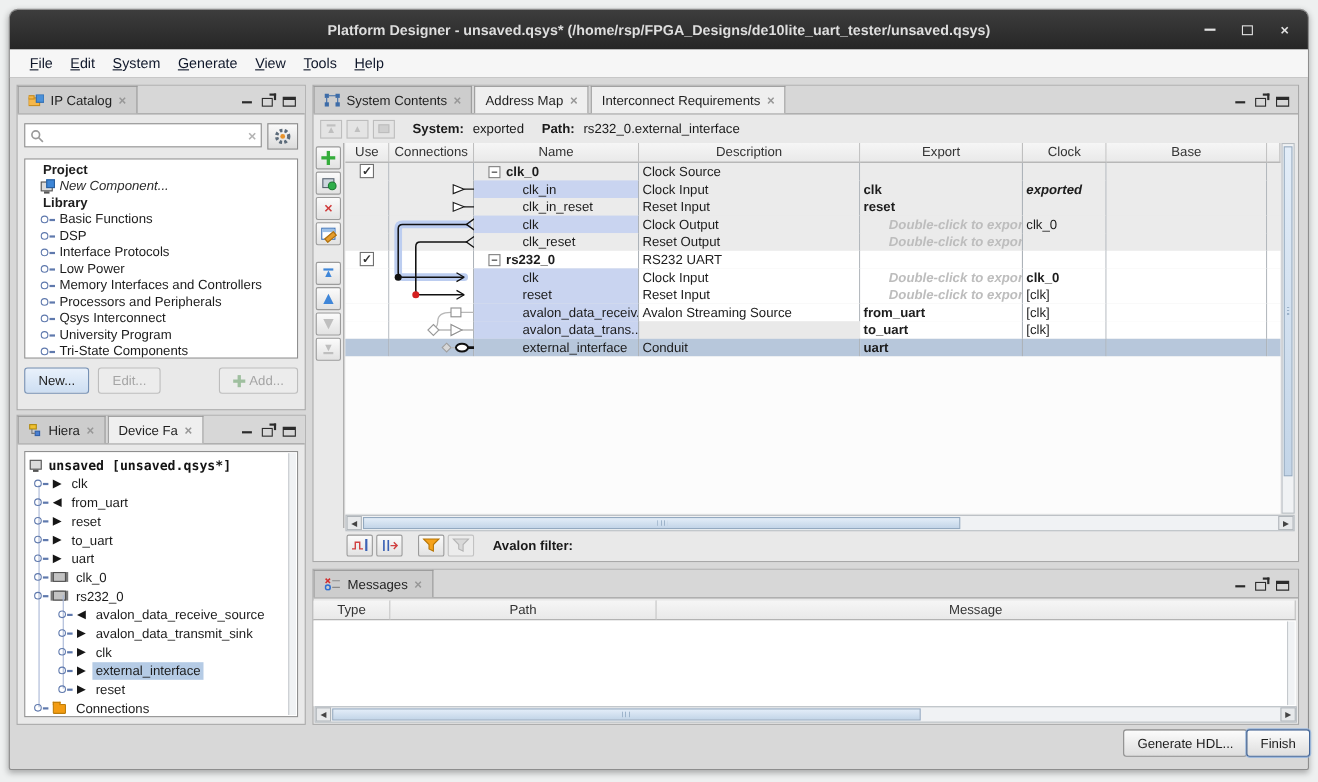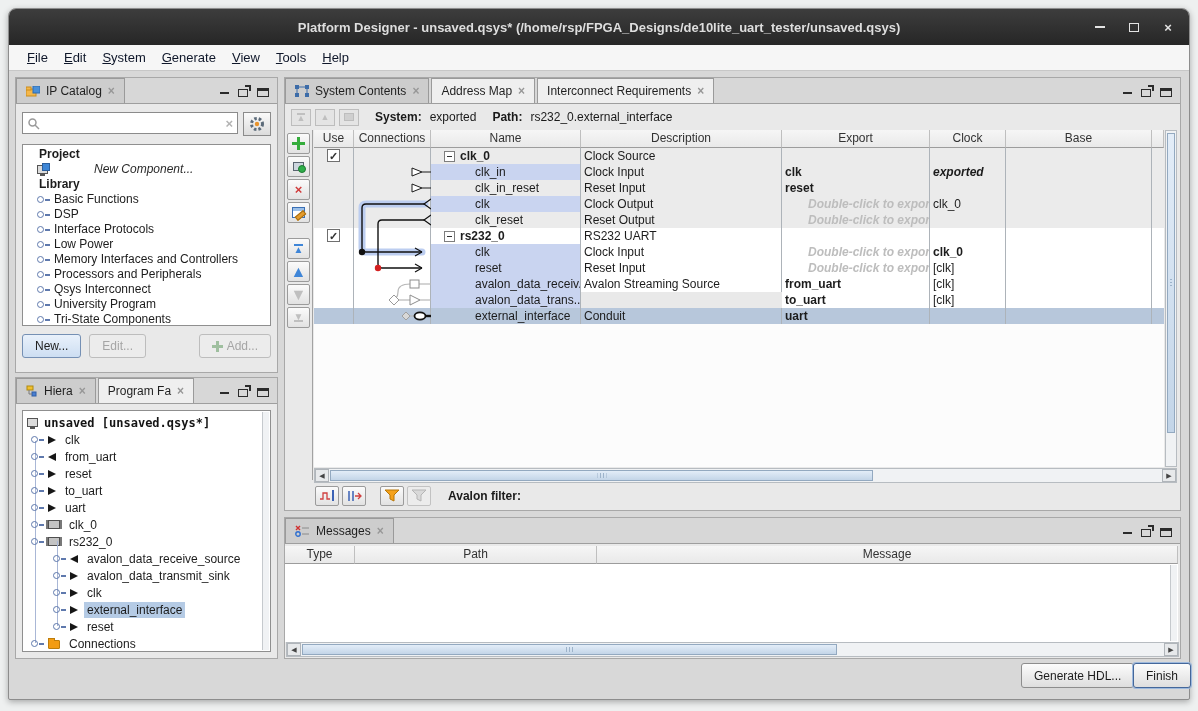--- a/index.html
+++ b/index.html
@@ -40,21 +40,21 @@
   .searchrow { position:absolute; left:6px; top:34px; right:6px; height:24px; display:flex; gap:5px; }
   .searchbox { flex:1; height:22px; background:#fff; border:1px solid #8b8b8b; display:flex; align-items:center; padding:0 4px; }
   .searchbox input { flex:1; border:none; outline:none; font-size:12px; background:transparent; }
   .clear-x { color:#b3b3b3; font-weight:bold; font-size:13px; }
   .gear-btn { width:28px; height:24px; background:linear-gradient(#fafafa,#dcdcdc); border:1px solid #8b8b8b;
               display:flex; align-items:center; justify-content:center; }
   .treebox { position:absolute; background:#fff; border:1px solid #8f8f8f; overflow:hidden; }
   .ip-tree { left:6px; right:6px; top:66px; height:182px; padding-top:2px; }
   .ip-row { height:15px; line-height:15px; font-size:12px; color:#1c1c1c; display:flex; align-items:center; padding-left:14px; white-space:nowrap; }
   .ip-row.section { font-weight:bold; padding-left:16px; }
-  .ip-row .lbl.italic { font-style:italic; color:#2a2a2a;margin-left:40px; }
+  .ip-row .lbl.italic { font-style:italic; color:#2a2a2a; }
   .btnrow { position:absolute; left:6px; right:6px; top:256px; height:26px; display:flex; gap:8px; }
   .btn { height:24px; padding:0 12px; font-size:12px; color:#1d1d1d; border:1px solid #8d8d8d; border-radius:3px;
          background:linear-gradient(#fcfcfc,#dedede); display:flex; align-items:center; gap:4px; }
   .btn.focusblue { background:linear-gradient(#e9f1fb,#cddef2); border-color:#7590b4; }
   .btn.disabled { color:#a5a5a5; border-color:#bdbdbd; background:#ececec; }
   .plus-ic { position:relative; width:11px; height:11px; }
   .plus-ic::before, .plus-ic::after { content:""; position:absolute; background:#9fbf9f; }
   .plus-ic::before { left:4px; top:0; width:3px; height:11px; }
   .plus-ic::after { left:0; top:4px; width:11px; height:3px; }
   
@@ -287,21 +287,21 @@
       <div class="tab active">
         <svg width="12" height="12">
               <rect x="1" y="1" width="6" height="4" fill="#f0c030" stroke="#b08a10"></rect>
               <rect x="6" y="7" width="4" height="4" fill="#4a7fd0" stroke="#2f5fa8"></rect>
               <path d="M3,5 V9 H6" stroke="#7a7a7a" fill="none"></path>
             </svg>
         <span>Hiera</span>
         <span class="tab-x">×</span>
       </div>
       <div class="tab">
-        <span>Program Fa</span>
+        <span>Device Fa</span>
         <span class="tab-x">×</span>
       </div>
       <div class="panel-controls">
         <span class="pc-min"></span>
         <span class="pc-float"></span>
         <span class="pc-max"></span>
       </div>
     </div>
     <div class="treebox hier-tree" id="hier-tree" style="position:absolute;">
       <div class="guide g1"></div>

